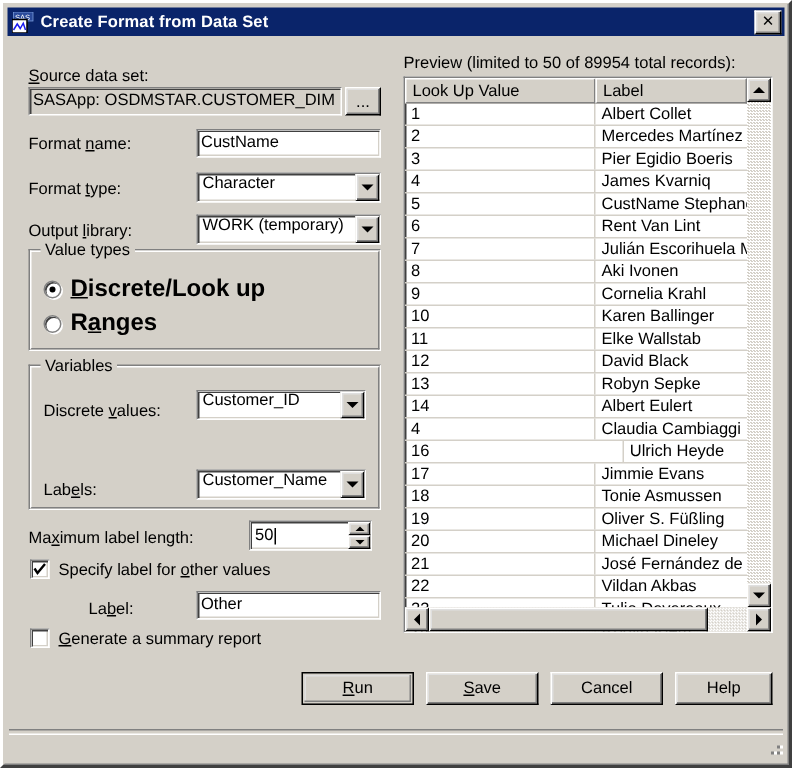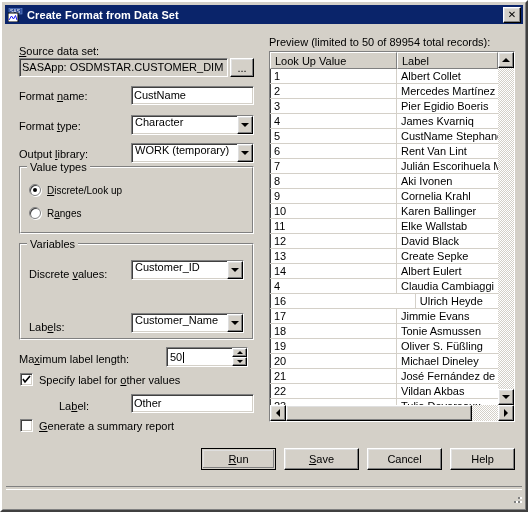--- a/index.html
+++ b/index.html
@@ -72,21 +72,21 @@
   .group-title{position:absolute;top:-6px;left:7px;background:#d4d0c8;
          padding:0 3px;font-size:11px;z-index:2;white-space:nowrap;}
 
   
   .radio{position:absolute;display:flex;align-items:center;cursor:default;}
   .radio .mark{width:12px;height:12px;border-radius:50%;background:#fff;
          box-sizing:border-box;border:1px solid #808080;
          box-shadow:inset 1px 1px 0 #404040, 1px 1px 0 #ffffff;
          display:flex;align-items:center;justify-content:center;flex:0 0 auto;}
   .radio .dot{width:4px;height:4px;border-radius:50%;background:#000;}
-  .radio .txt{margin-left:6px;font-size:10px;white-space:nowrap;}
+  .radio .txt{margin-left:6px;font-size:16px;white-space:nowrap;font-weight:bold;}
 
   
   .check{position:absolute;display:flex;align-items:center;cursor:default;}
   .check .box{width:13px;height:13px;background:#fff;box-sizing:border-box;
          border:1px solid;border-color:#808080 #ffffff #ffffff #808080;
          box-shadow:inset 1px 1px 0 #404040, inset -1px -1px 0 #d4d0c8;
          position:relative;flex:0 0 auto;}
   .check .box svg{position:absolute;left:1px;top:1px;}
   .check .txt{margin-left:6px;font-size:11px;white-space:nowrap;}
 
@@ -310,21 +310,21 @@
           <div class="row">
             <span class="c1" style="width: 127px;">11</span>
             <span class="c2" style="width: 101px;">Elke Wallstab</span>
           </div>
           <div class="row">
             <span class="c1" style="width: 127px;">12</span>
             <span class="c2" style="width: 101px;">David Black</span>
           </div>
           <div class="row">
             <span class="c1" style="width: 127px;">13</span>
-            <span class="c2" style="width: 101px;">Create Sepke</span>
+            <span class="c2" style="width: 101px;">Robyn Sepke</span>
           </div>
           <div class="row">
             <span class="c1" style="width: 127px;">14</span>
             <span class="c2" style="width: 101px;">Albert Eulert</span>
           </div>
           <div class="row">
             <span class="c1" style="width: 127px;">4</span>
             <span class="c2" style="width: 101px;">Claudia Cambiaggi</span>
           </div>
           <div class="row">

